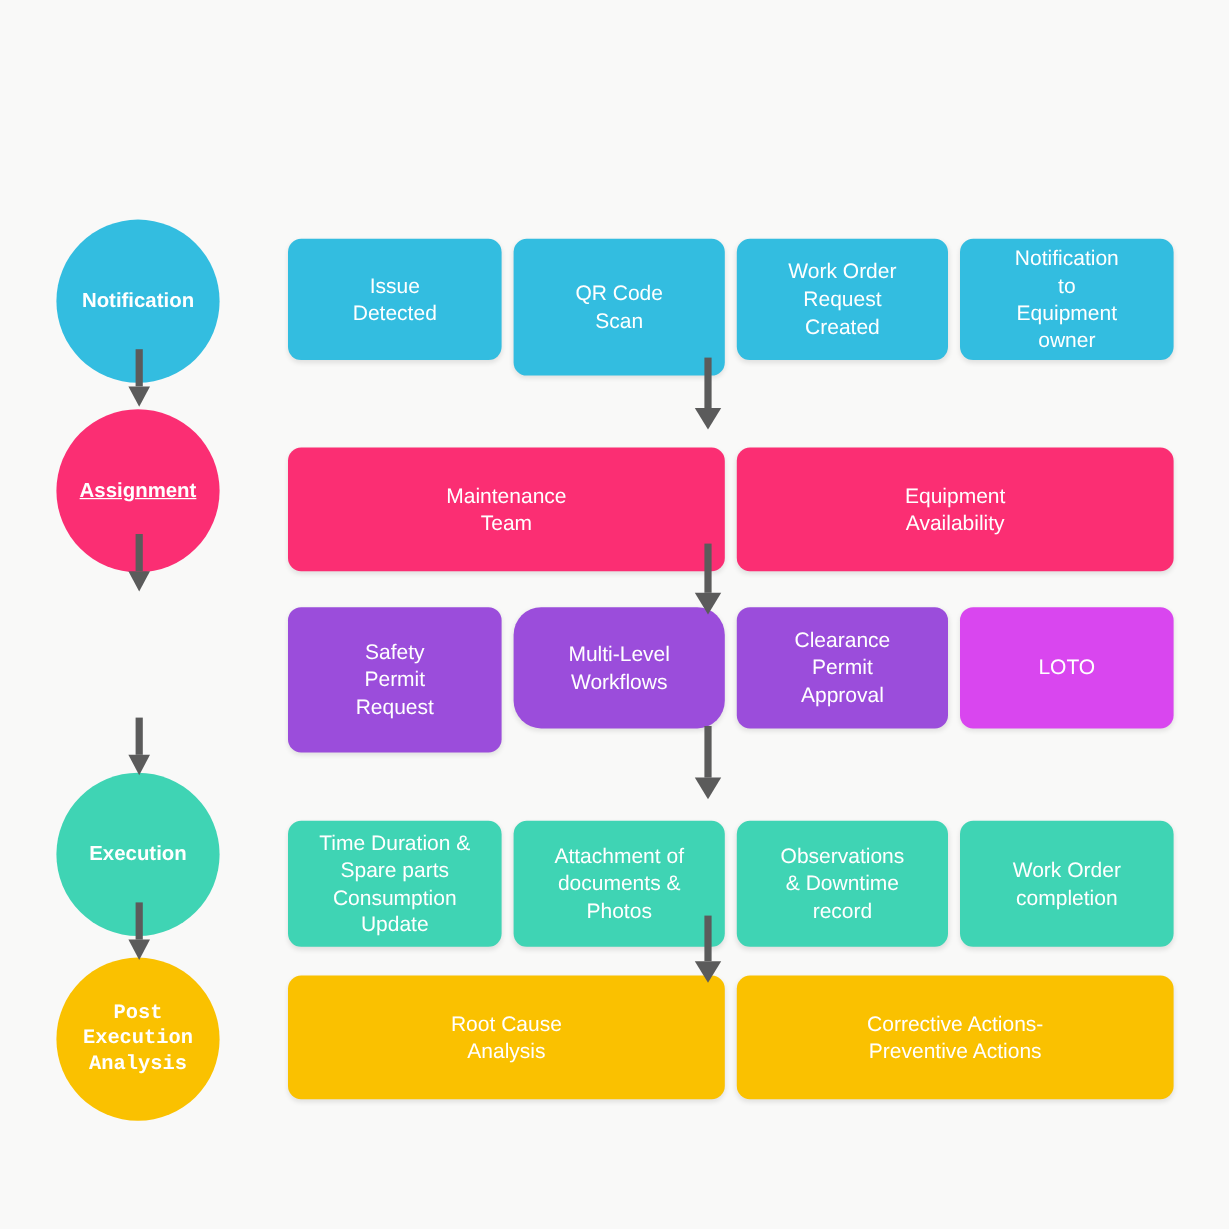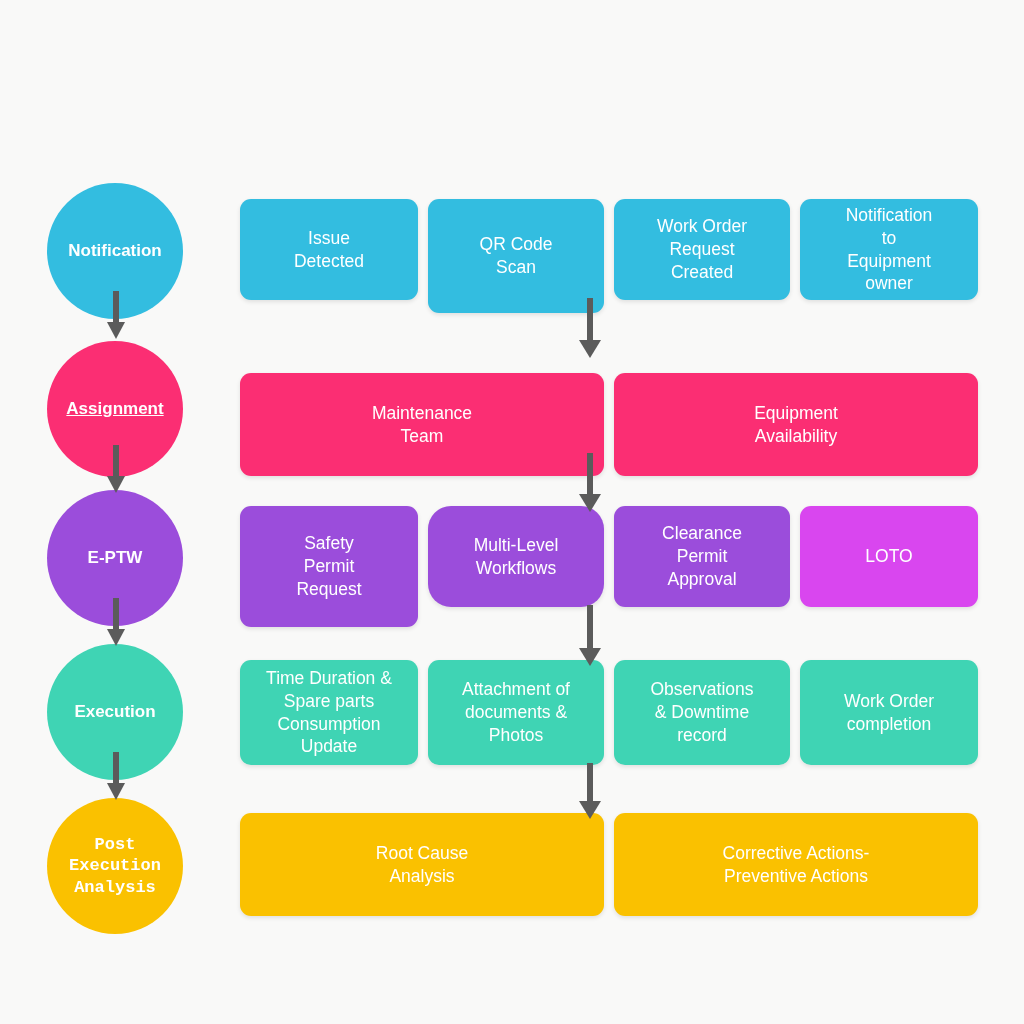--- a/index.html
+++ b/index.html
@@ -155,23 +155,20 @@
     </div>
 
     <div class="stage" id="stage-1" style="background: rgb(251, 46, 115); top: 341px; text-decoration: underline;">
       <span>Assignment</span>
     </div>
     <div class="stage-arrow" id="sarrow-1" style="top: 445px; height: 48px;">
       <i class="stem" style="height: 31px; background: rgb(91, 91, 91);"></i>
       <i class="head" style="top: 31px; border-top-color: rgb(91, 91, 91);"></i>
     </div>
 
-    <div class="stage" id="stage-2" style="background: rgb(155, 77, 219); top: 490px;">
-      <span>E-PTW</span>
-    </div>
     <div class="stage-arrow" id="sarrow-2" style="top: 598px; height: 48px;">
       <i class="stem" style="height: 31px; background: rgb(91, 91, 91);"></i>
       <i class="head" style="top: 31px; border-top-color: rgb(91, 91, 91);"></i>
     </div>
 
     <div class="stage" id="stage-3" style="background: rgb(63, 212, 180); top: 644px;">
       <span>Execution</span>
     </div>
     <div class="stage-arrow" id="sarrow-3" style="top: 752px; height: 48px;">
       <i class="stem" style="height: 31px; background: rgb(91, 91, 91);"></i>
@@ -213,21 +210,21 @@
         <div class="card" style="background: rgb(155, 77, 219); width: 178px; height: 101px; border-radius: 23px;">
           <span>Multi-Level<br>Workflows</span>
         </div>
         <div class="card" style="background: rgb(155, 77, 219); width: 178px; height: 101px;">
           <span>Clearance<br>Permit<br>Approval</span>
         </div>
         <div class="card" style="background: #d946ef; width: 180px; height: 101px;">
           <span>LOTO</span>
         </div>
       </div>
-      <div class="row" style="top: 660px; height: 105px;">
+      <div class="row" style="top: 684px; height: 105px;">
         <div class="card" style="background: rgb(63, 212, 180); width: 180px; height: 105px;">
           <span>Time Duration &amp;<br>Spare parts<br>Consumption<br>Update</span>
         </div>
         <div class="card" style="background: rgb(63, 212, 180); width: 178px; height: 105px;">
           <span>Attachment of<br>documents &amp;<br>Photos</span>
         </div>
         <div class="card" style="background: rgb(63, 212, 180); width: 178px; height: 105px;">
           <span>Observations<br>&amp; Downtime<br>record</span>
         </div>
         <div class="card" style="background: rgb(63, 212, 180); width: 180px; height: 105px;">

